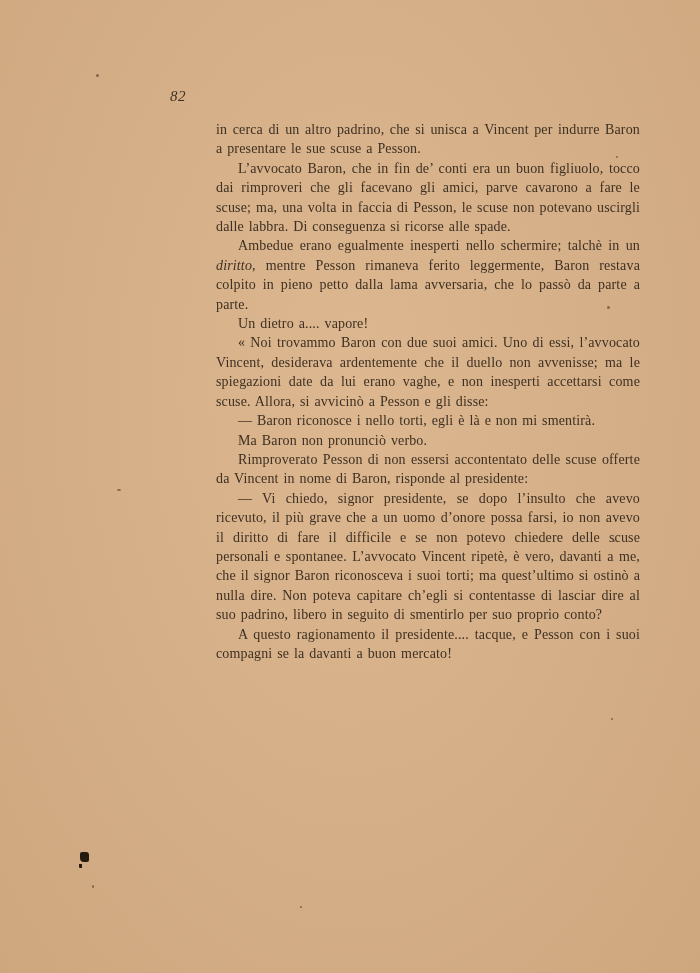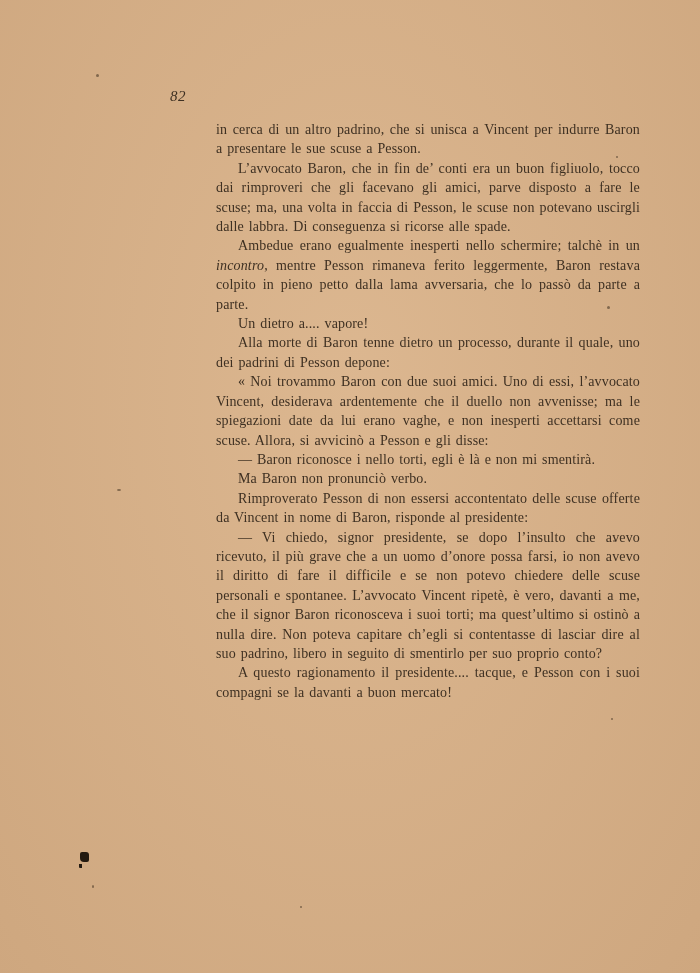--- a/index.html
+++ b/index.html
@@ -76,24 +76,23 @@
   .s8 { left: 611px; top: 718px; width:2px; height:2px; }
 </style>
 </head>
 <body>
 
 <div class="page">
   <div class="page-number">82</div>
 
   <div class="text-block">
       <p class="para"><span>in cerca di un altro padrino, che si unisca a Vincent per indurre Baron a presentare le sue scuse a Pesson.</span></p>
-      <p class="para indent"><span>L’avvocato Baron, che in fin de’ conti era un buon figliuolo, tocco dai rimproveri che gli facevano gli amici, parve disposto a fare le scuse; ma, una volta in faccia di Pesson, le scuse non potevano uscirgli dalle labbra. Di conseguenza si ricorse alle spade.</span></p>
-      <p class="para indent"><span>Ambedue erano egualmente inesperti nello schermire; talchè in un </span><em>incontro</em><span>, mentre Pesson rimaneva ferito leggermente, Baron restava colpito in pieno petto dalla lama avversaria, che lo passò da parte a parte.</span></p>
+      <p class="para indent"><span>L’avvocato Baron, che in fin de’ conti era un buon figliuolo, tocco dai rimproveri che gli facevano gli amici, parve cavarono a fare le scuse; ma, una volta in faccia di Pesson, le scuse non potevano uscirgli dalle labbra. Di conseguenza si ricorse alle spade.</span></p>
+      <p class="para indent"><span>Ambedue erano egualmente inesperti nello schermire; talchè in un </span><em>diritto</em><span>, mentre Pesson rimaneva ferito leggermente, Baron restava colpito in pieno petto dalla lama avversaria, che lo passò da parte a parte.</span></p>
       <p class="para indent"><span>Un dietro a.... vapore!</span></p>
-      <p class="para indent"><span>Alla morte di Baron tenne dietro un processo, durante il quale, uno dei padrini di Pesson depone:</span></p>
       <p class="para indent"><span>« Noi trovammo Baron con due suoi amici. Uno di essi, l’avvocato Vincent, desiderava ardentemente che il duello non avvenisse; ma le spiegazioni date da lui erano vaghe, e non inesperti accettarsi come scuse. Allora, si avvicinò a Pesson e gli disse:</span></p>
       <p class="para indent"><span>— Baron riconosce i nello torti, egli è là e non mi smentirà.</span></p>
       <p class="para indent"><span>Ma Baron non pronunciò verbo.</span></p>
       <p class="para indent"><span>Rimproverato Pesson di non essersi accontentato delle scuse offerte da Vincent in nome di Baron, risponde al presidente:</span></p>
       <p class="para indent"><span>— Vi chiedo, signor presidente, se dopo l’insulto che avevo ricevuto, il più grave che a un uomo d’onore possa farsi, io non avevo il diritto di fare il difficile e se non potevo chiedere delle scuse personali e spontanee. L’avvocato Vincent ripetè, è vero, davanti a me, che il signor Baron riconosceva i suoi torti; ma quest’ultimo si ostinò a nulla dire. Non poteva capitare ch’egli si contentasse di lasciar dire al suo padrino, libero in seguito di smentirlo per suo proprio conto?</span></p>
       <p class="para indent"><span>A questo ragionamento il presidente.... tacque, e Pesson con i suoi compagni se la davanti a buon mercato!</span></p>
     </div>
 
   <div class="ink-blot"></div>
   <div class="speck s1"></div>

